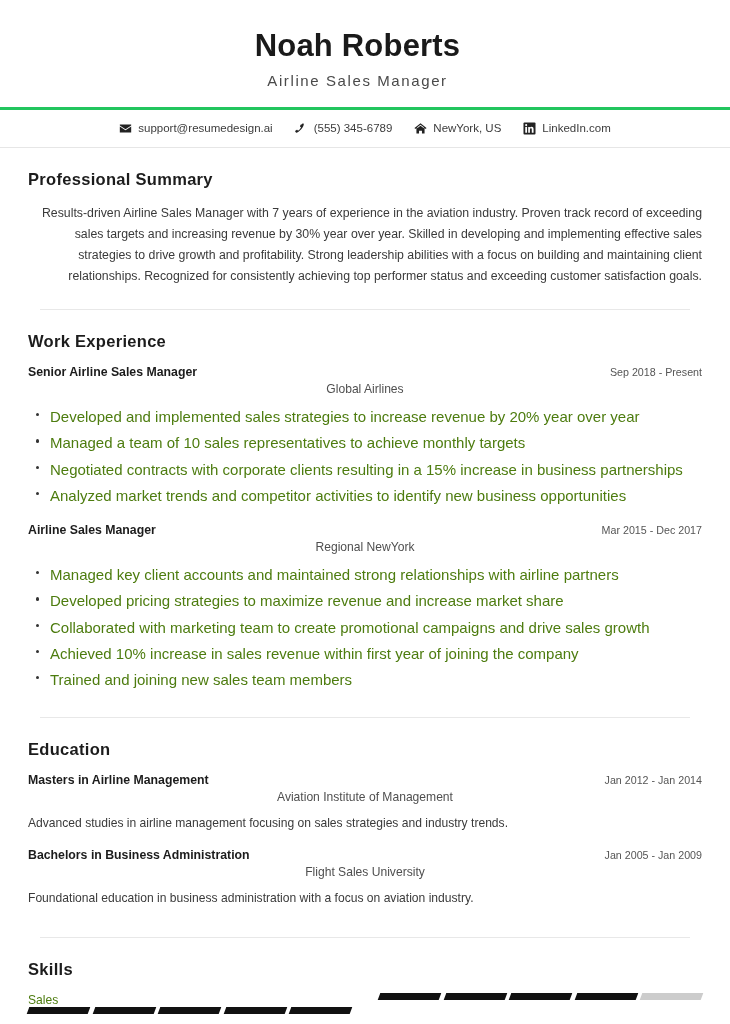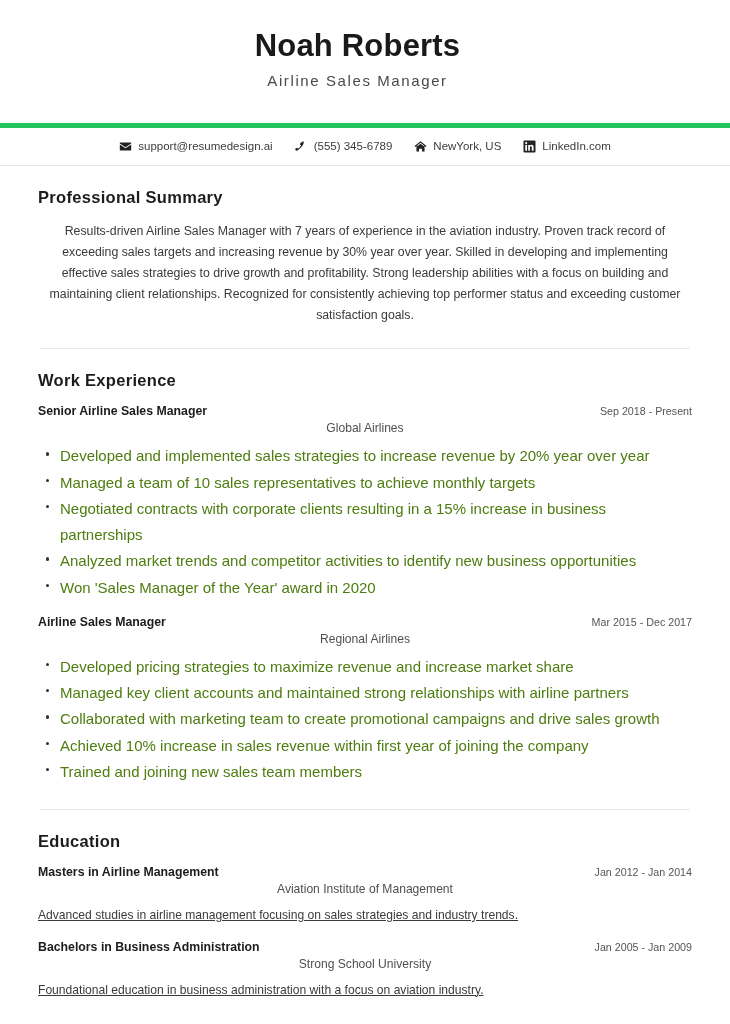--- a/index.html
+++ b/index.html
@@ -40,29 +40,28 @@
   .role {
     font-size: 15px;
     font-weight: normal;
     color: #4a4a4a;
     letter-spacing: 1.6px;
     margin-top: 8px;
   }
 
   
   .contact-bar {
-    border-top: 5px solid #22c55e;
+    border-top: 3px solid #22c55e;
     border-bottom: 1px solid #e6e6e6;
     padding: 12px 28px;
     display: flex;
     justify-content: center;
     align-items: center;
     gap: 22px;
     flex-wrap: wrap;
-    margin-top: 16px;
   }
 
   .contact-item {
     display: flex;
     align-items: center;
     gap: 6px;
     font-size: 11.5px;
     color: #3c3c3c;
     white-space: nowrap;
   }
@@ -72,21 +71,21 @@
     align-items: center;
     justify-content: center;
     width: 13px;
     height: 13px;
     flex: 0 0 13px;
   }
   .contact-item .ci svg { display: block; }
 
   
   .section {
-    padding: 0 38px;
+    padding: 0 28px;
   }
 
   .section-divider {
     height: 1px;
     background: #e8e8e8;
     margin: 0 40px;
   }
 
   .section-title {
     font-size: 16.5px;
@@ -94,21 +93,21 @@
     color: #1c1c1c;
     letter-spacing: 0.3px;
     margin-top: 22px;
     margin-bottom: 14px;
   }
 
   .summary-text {
     font-size: 12.3px;
     line-height: 1.72;
     color: #3a3a3a;
-    text-align: center;
+    text-align: right;
     margin-bottom: 22px;
   }
 
   
   .entry { margin-bottom: 14px; }
 
   .entry-top {
     display: flex;
     align-items: baseline;
     justify-content: space-between;
@@ -157,21 +156,20 @@
     height: 3.2px;
     border-radius: 50%;
     background: #333333;
   }
 
   .entry-desc {
     font-size: 12.1px;
     line-height: 1.7;
     color: #3a3a3a;
     margin-top: 9px;
-    text-decoration: underline;
   }
 
   .exp-wrap { padding-bottom: 10px; }
   .edu-wrap { padding-bottom: 14px; }
 
   
   .skills-grid {
     display: grid;
     grid-template-columns: 1fr 1fr;
     column-gap: 28px;
@@ -265,32 +263,31 @@
           <div class="entry-top">
             <div class="entry-title">Senior Airline Sales Manager</div>
             <div class="entry-date">Sep 2018 - Present</div>
           </div>
           <div class="entry-sub">Global Airlines</div>
           <ul class="bullets">
             <li>Developed and implemented sales strategies to increase revenue by 20% year over year</li>
             <li>Managed a team of 10 sales representatives to achieve monthly targets</li>
             <li>Negotiated contracts with corporate clients resulting in a 15% increase in business partnerships</li>
             <li>Analyzed market trends and competitor activities to identify new business opportunities</li>
-            <li>Won 'Sales Manager of the Year' award in 2020</li>
           </ul>
         </div>
         <div class="entry">
           <div class="entry-top">
             <div class="entry-title">Airline Sales Manager</div>
             <div class="entry-date">Mar 2015 - Dec 2017</div>
           </div>
-          <div class="entry-sub">Regional Airlines</div>
+          <div class="entry-sub">Regional NewYork</div>
           <ul class="bullets">
+            <li>Managed key client accounts and maintained strong relationships with airline partners</li>
             <li>Developed pricing strategies to maximize revenue and increase market share</li>
-            <li>Managed key client accounts and maintained strong relationships with airline partners</li>
             <li>Collaborated with marketing team to create promotional campaigns and drive sales growth</li>
             <li>Achieved 10% increase in sales revenue within first year of joining the company</li>
             <li>Trained and joining new sales team members</li>
           </ul>
         </div>
       </div>
   </div>
 
   <div class="section-divider"></div>
 
@@ -303,21 +300,21 @@
             <div class="entry-date">Jan 2012 - Jan 2014</div>
           </div>
           <div class="entry-sub">Aviation Institute of Management</div>
           <div class="entry-desc">Advanced studies in airline management focusing on sales strategies and industry trends.</div>
         </div>
         <div class="entry">
           <div class="entry-top">
             <div class="entry-title">Bachelors in Business Administration</div>
             <div class="entry-date">Jan 2005 - Jan 2009</div>
           </div>
-          <div class="entry-sub">Strong School University</div>
+          <div class="entry-sub">Flight Sales University</div>
           <div class="entry-desc">Foundational education in business administration with a focus on aviation industry.</div>
         </div>
       </div>
   </div>
 
   <div class="section-divider"></div>
 
   <div class="section">
     <div class="section-title">Skills</div>
     <div class="skills-grid" id="skills-grid">

